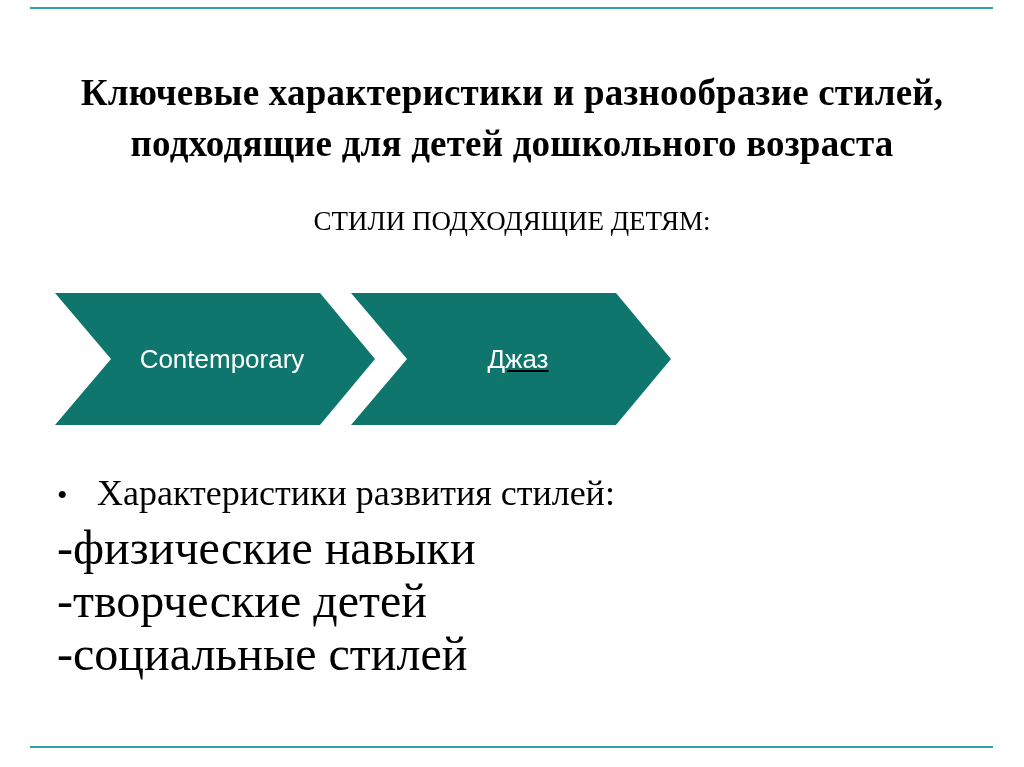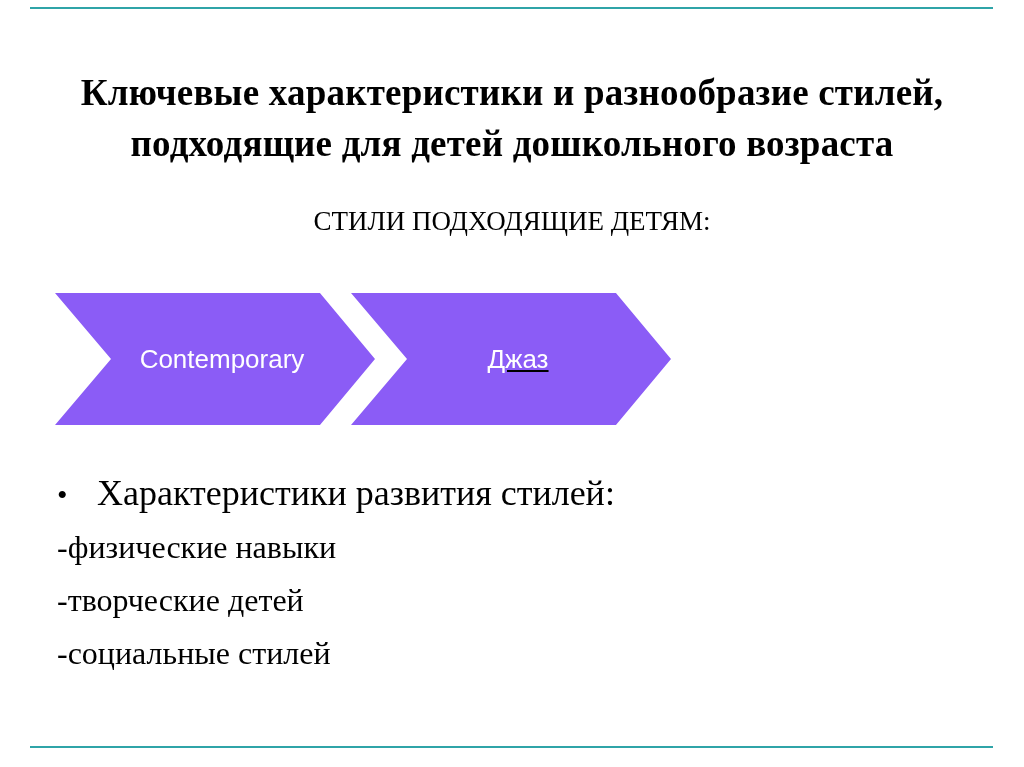--- a/index.html
+++ b/index.html
@@ -46,21 +46,21 @@
 
   .process {
     position:absolute;
     left:55px; top:293px;
     width:912px; height:132px;
   }
   .chevron {
     position:absolute;
     top:0;
     width:320px; height:132px;
-    background:#8b5cf6;
+    background:#0f766e;
     clip-path:polygon(0 0, 82.8% 0, 100% 50%, 82.8% 100%, 0 100%, 17.5% 50%);
     display:flex;
     align-items:center;
     justify-content:center;
   }
   .chevron.c1 { left:0; }
   .chevron.c2 { left:296px;text-decoration:underline; }
   .chevron.c3 { left:592px; }
   .chevron .label {
     font-family:"Liberation Sans", sans-serif;
@@ -76,21 +76,21 @@
     font-size:36px;
     line-height:53px;
   }
   .lead-line { display:flex; align-items:baseline; }
   .bullet-glyph {
     display:inline-block;
     width:40px;
     font-size:30px;
     flex:0 0 40px;
   }
-  .sub-line { font-size:32px; line-height:53px; }
+  .sub-line { font-size:48px; line-height:53px; }
 </style>
 </head>
 <body>
 
 <div class="slide">
 
   <div class="accent-line top"></div>
 
   <h1 class="title">Ключевые характеристики и разнообразие стилей,
 подходящие для детей дошкольного возраста</h1>

